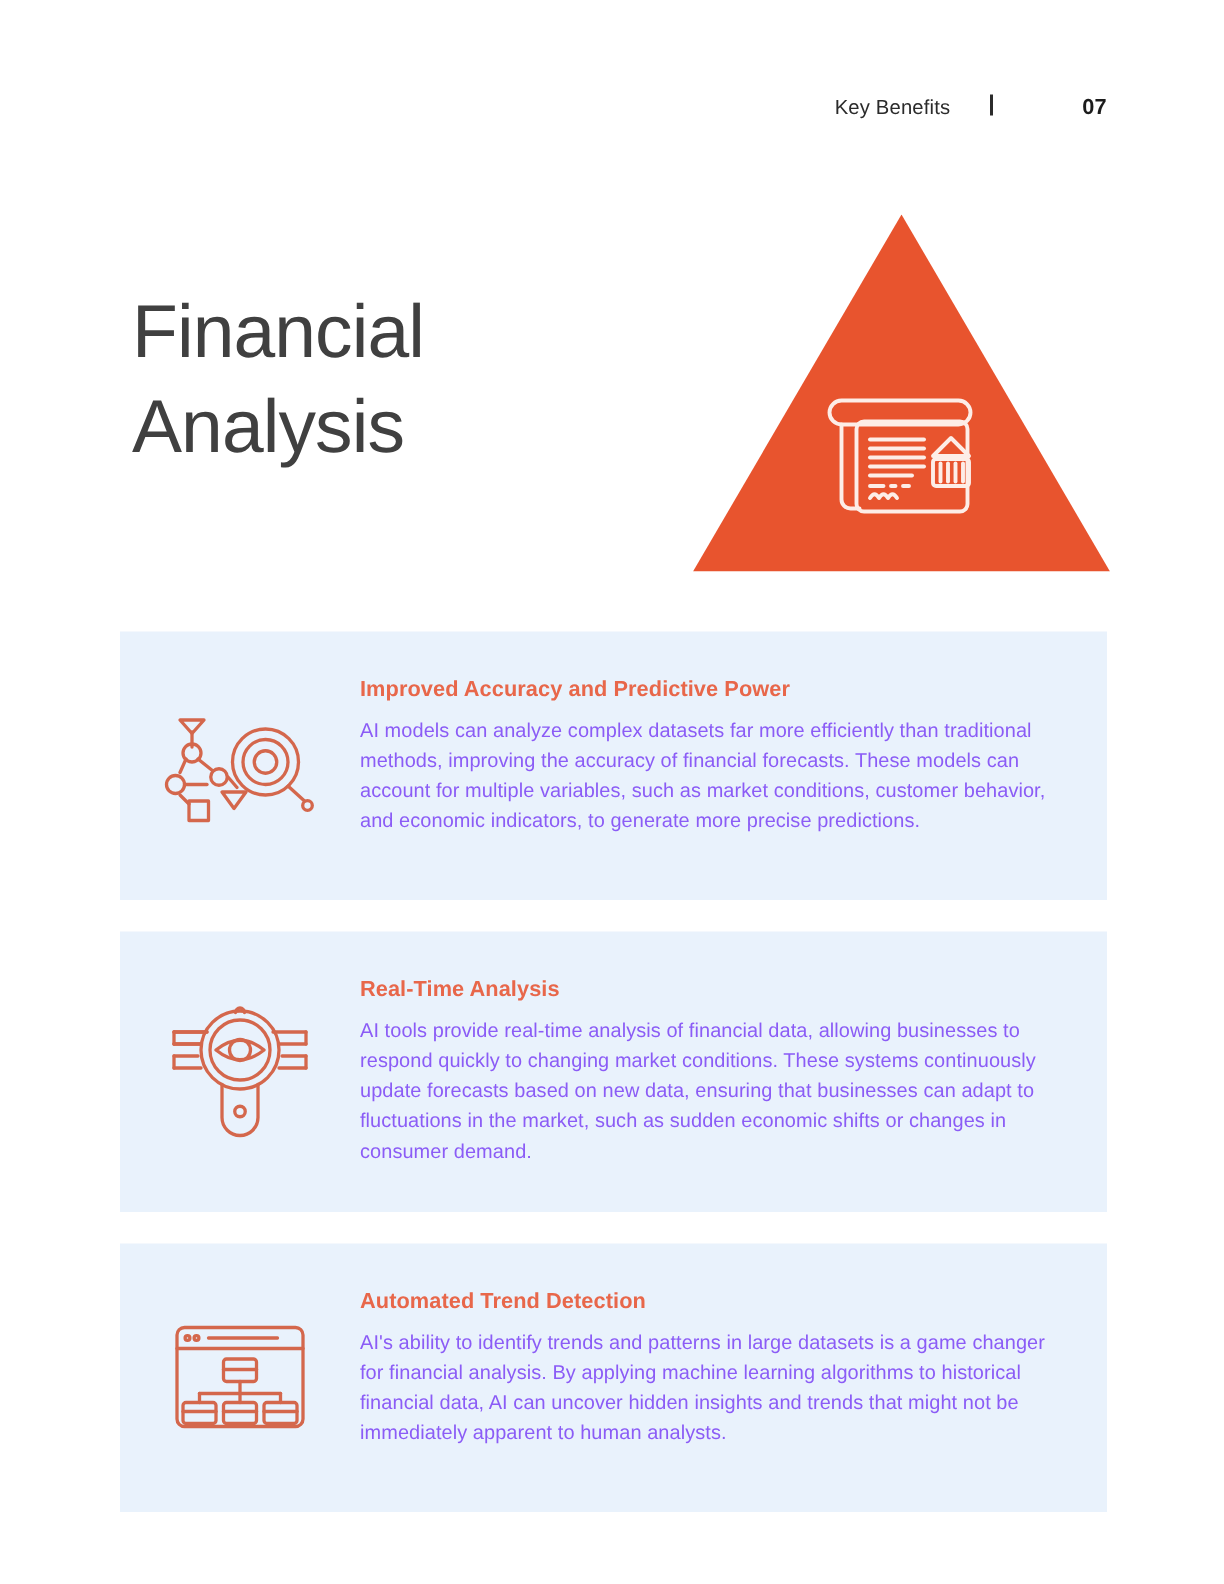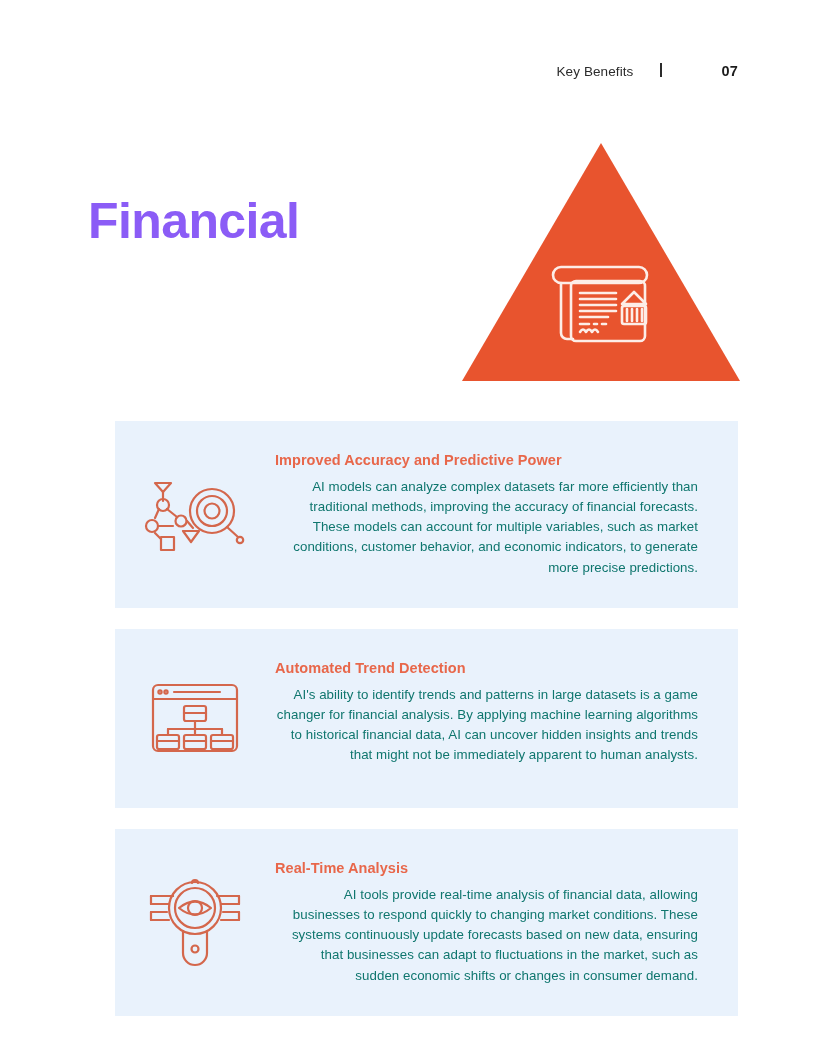--- a/index.html
+++ b/index.html
@@ -59,22 +59,22 @@
     font-size: 29px;
     font-weight: 400;
     color: #1d1d1d;
     letter-spacing: -0.2px;
     line-height: 1.1;
     margin: 0 0 10px 0;
   }
   .title-line-2,
   .title-line-3 {
     font-size: 50px;
-    font-weight: 700;
-    color: #8b5cf6;
+    font-weight: 400;
+    color: #404040;
     letter-spacing: -0.6px;
     line-height: 1.25;
     margin: 0;
   }
 
   
   .hero-triangle-wrap {
     position: absolute;
     left: 462px;
     top: 143px;
@@ -96,21 +96,20 @@
     left: 80px;
     top: 421px;
     width: 658px;
   }
   .benefit-card {
     background: #E9F2FC;
     display: flex;
     align-items: flex-start;
     box-sizing: border-box;
     margin-bottom: 21px;
-    margin-left: 35px;
   }
   .benefit-card:last-child { margin-bottom: 0; }
 
   .card-icon-col {
     width: 160px;
     flex: 0 0 160px;
     display: flex;
     align-items: center;
     justify-content: center;
     align-self: stretch;
@@ -124,42 +123,42 @@
   .card-heading {
     font-size: 14.5px;
     font-weight: 700;
     color: #E8674A;
     margin: 0 0 7px 0;
     letter-spacing: 0.05px;
     line-height: 1.3;
   }
   .card-body {
     font-size: 13.3px;
-    color: #0f766e;
+    color: #8b5cf6;
     line-height: 1.52;
     margin: 0;
     letter-spacing: 0.05px;
-    text-align: right;
   }
 
   .card-1 { min-height: 179px; }
   .card-2 { min-height: 179px; }
   .card-3 { min-height: 179px; }
 </style>
 </head>
 <body>
 
 <div class="page-header">
   <span class="header-label">Key Benefits</span>
   <span class="header-sep"></span>
   <span class="header-page-num">07</span>
 </div>
 
 <div class="title-block">
   <div class="title-line-2">Financial</div>
+  <div class="title-line-3">Analysis</div>
 </div>
 
 <div class="hero-triangle-wrap">
   <svg width="278" height="238" viewBox="0 0 278 238">
     <polygon points="139,0 278,238 0,238" fill="#E8542E"></polygon>
   </svg>
 
   <svg class="hero-icon" viewBox="0 0 110 92">
     <g fill="none" stroke="#FDEDE7" stroke-width="2.6" stroke-linecap="round" stroke-linejoin="round">
 
@@ -222,20 +221,51 @@
           <circle cx="97" cy="67" r="3.2"></circle>
         </g>
       </svg>
     </div>
     <div class="card-text-col">
       <h3 class="card-heading">Improved Accuracy and Predictive Power</h3>
       <p class="card-body">AI models can analyze complex datasets far more efficiently than traditional methods, improving the accuracy of financial forecasts. These models can account for multiple variables, such as market conditions, customer behavior, and economic indicators, to generate more precise predictions.</p>
     </div>
   </div>
 
+  <div class="benefit-card card-2">
+    <div class="card-icon-col">
+      <svg width="104" height="96" viewBox="0 0 104 96">
+        <g fill="none" stroke="#D4674C" stroke-width="2.2" stroke-linecap="round" stroke-linejoin="round">
+
+          <path d="M8 22 h22 M8 30 h18 M8 38 h16 M8 46 h18"></path>
+          <path d="M8 22 v8 M8 38 v8"></path>
+          <path d="M8 30 h18 M8 22 h22"></path>
+
+          <path d="M74 22 h22 M78 30 h18 M80 38 h16 M78 46 h18"></path>
+          <path d="M96 22 v8 M96 38 v8"></path>
+
+          <circle cx="52" cy="34" r="26"></circle>
+          <circle cx="52" cy="34" r="20"></circle>
+
+          <path d="M36 34 q16 -13 32 0 q-16 13 -32 0 z"></path>
+          <circle cx="52" cy="34" r="7"></circle>
+
+          <path d="M49 9 a3 3 0 0 1 6 0"></path>
+
+          <path d="M40 57 v22 a12 12 0 0 0 24 0 v-22"></path>
+          <circle cx="52" cy="75" r="3.5"></circle>
+        </g>
+      </svg>
+    </div>
+    <div class="card-text-col">
+      <h3 class="card-heading">Real-Time Analysis</h3>
+      <p class="card-body">AI tools provide real-time analysis of financial data, allowing businesses to respond quickly to changing market conditions. These systems continuously update forecasts based on new data, ensuring that businesses can adapt to fluctuations in the market, such as sudden economic shifts or changes in consumer demand.</p>
+    </div>
+  </div>
+
   <div class="benefit-card card-3">
     <div class="card-icon-col">
       <svg width="94" height="78" viewBox="0 0 94 78">
         <g fill="none" stroke="#D4674C" stroke-width="2.2" stroke-linecap="round" stroke-linejoin="round">
 
           <rect x="5" y="6" width="84" height="66" rx="5"></rect>
           <line x1="5" y1="20" x2="89" y2="20"></line>
           <circle cx="12" cy="13" r="1.6"></circle>
           <circle cx="18" cy="13" r="1.6"></circle>
           <line x1="26" y1="13" x2="72" y2="13"></line>
@@ -258,44 +288,13 @@
           <line x1="63" y1="62" x2="85" y2="62"></line>
         </g>
       </svg>
     </div>
     <div class="card-text-col">
       <h3 class="card-heading">Automated Trend Detection</h3>
       <p class="card-body">AI's ability to identify trends and patterns in large datasets is a game changer for financial analysis. By applying machine learning algorithms to historical financial data, AI can uncover hidden insights and trends that might not be immediately apparent to human analysts.</p>
     </div>
   </div>
 
-  <div class="benefit-card card-2">
-    <div class="card-icon-col">
-      <svg width="104" height="96" viewBox="0 0 104 96">
-        <g fill="none" stroke="#D4674C" stroke-width="2.2" stroke-linecap="round" stroke-linejoin="round">
-
-          <path d="M8 22 h22 M8 30 h18 M8 38 h16 M8 46 h18"></path>
-          <path d="M8 22 v8 M8 38 v8"></path>
-          <path d="M8 30 h18 M8 22 h22"></path>
-
-          <path d="M74 22 h22 M78 30 h18 M80 38 h16 M78 46 h18"></path>
-          <path d="M96 22 v8 M96 38 v8"></path>
-
-          <circle cx="52" cy="34" r="26"></circle>
-          <circle cx="52" cy="34" r="20"></circle>
-
-          <path d="M36 34 q16 -13 32 0 q-16 13 -32 0 z"></path>
-          <circle cx="52" cy="34" r="7"></circle>
-
-          <path d="M49 9 a3 3 0 0 1 6 0"></path>
-
-          <path d="M40 57 v22 a12 12 0 0 0 24 0 v-22"></path>
-          <circle cx="52" cy="75" r="3.5"></circle>
-        </g>
-      </svg>
-    </div>
-    <div class="card-text-col">
-      <h3 class="card-heading">Real-Time Analysis</h3>
-      <p class="card-body">AI tools provide real-time analysis of financial data, allowing businesses to respond quickly to changing market conditions. These systems continuously update forecasts based on new data, ensuring that businesses can adapt to fluctuations in the market, such as sudden economic shifts or changes in consumer demand.</p>
-    </div>
-  </div>
-
 </div>
 
 </body></html>

